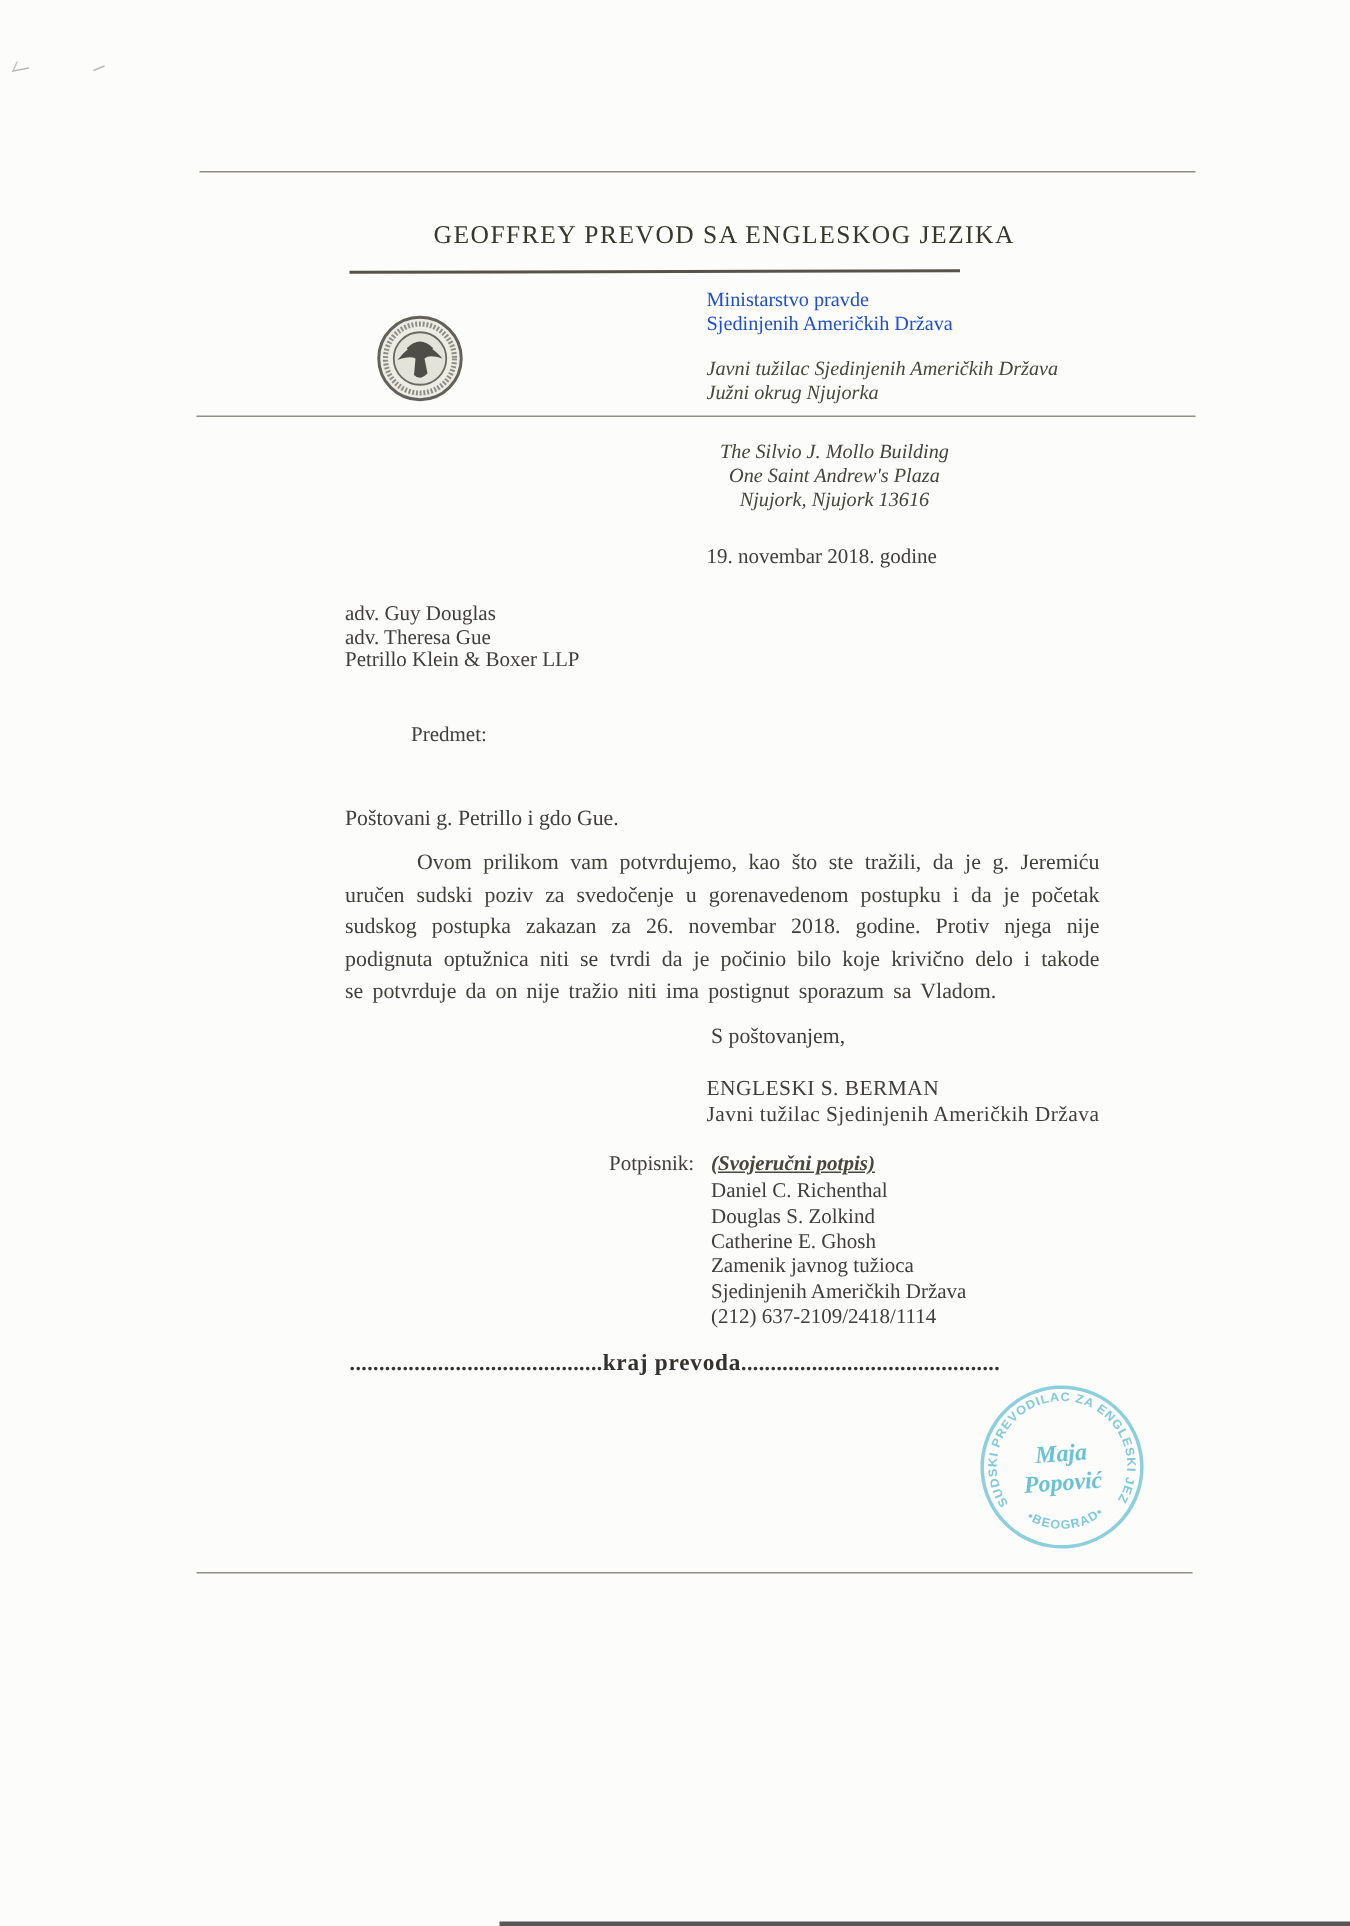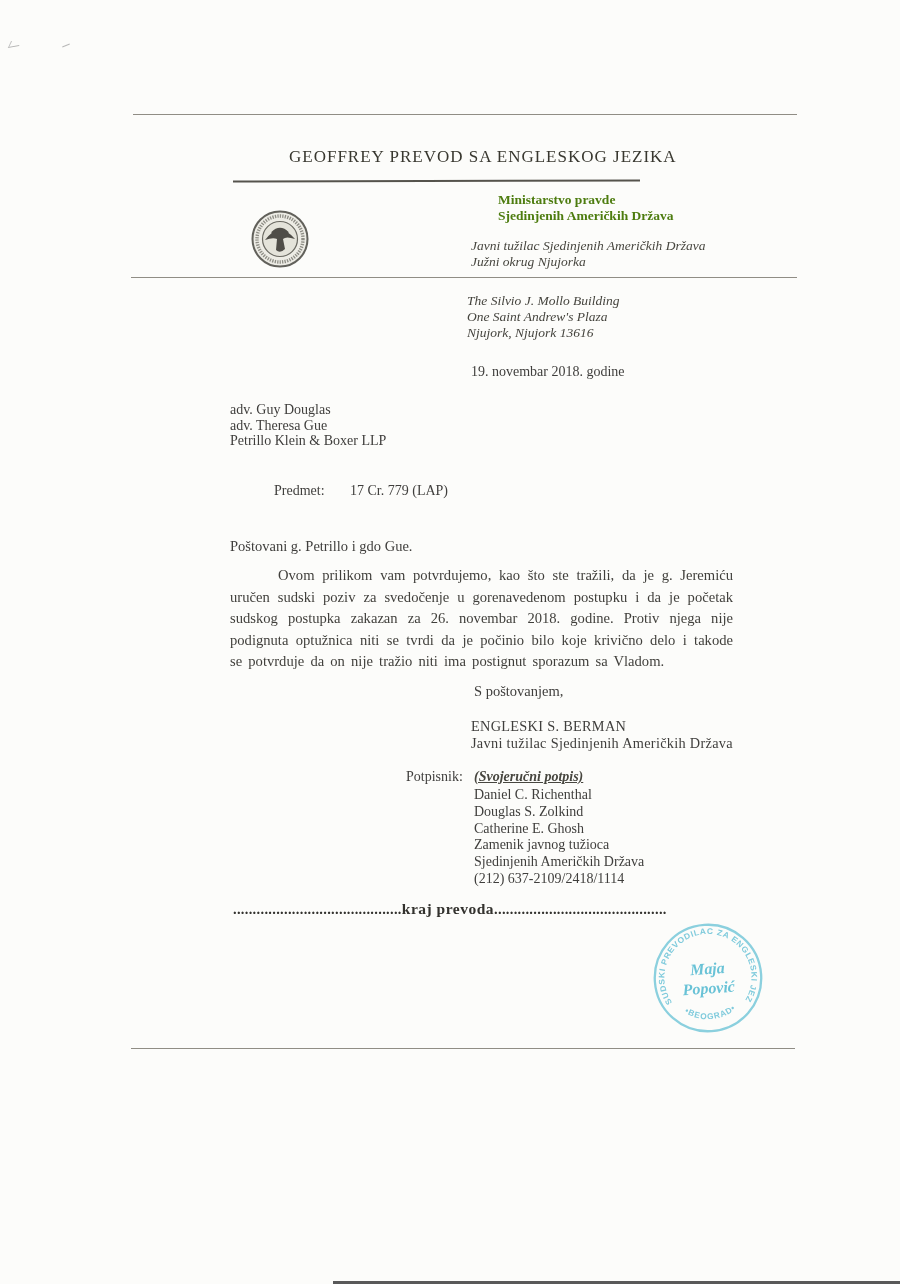--- a/index.html
+++ b/index.html
@@ -8,21 +8,21 @@
     background:#fcfcfa;
     font-family:"Liberation Serif","DejaVu Serif",serif;
     color:#3f3e3c;
   }
   .abs{position:absolute;}
   .rule{position:absolute;height:1px;background:#908d85;}
   .title{
     font-size:17px;letter-spacing:1px;color:#38372f;
     white-space:nowrap;
   }
-  .bold{font-weight:bold;color:#4d7c0f;margin-left:27px;}
+  .bold{font-weight:normal;color:#1d4ed8;}
   .ital{font-style:italic;}
   .lh-block{font-size:13.5px;line-height:15.5px;}
   .addr{font-size:13.5px;line-height:16px;font-style:italic;color:#45443e;}
   .plain{font-size:14px;line-height:15.5px;}
   .body-par{
     font-size:14.6px;line-height:21.6px;text-align:justify;
     text-indent:48px;color:#403f3b;word-spacing:2.5px;
   }
   .sig-lines{font-size:14px;line-height:16.8px;}
   .endline{font-size:14.5px;font-weight:bold;color:#33322e;white-space:nowrap;letter-spacing:.3px;}
@@ -64,37 +64,36 @@
     <div>Ministarstvo pravde</div>
     <div>Sjedinjenih Američkih Država</div>
   </div>
   <div class="abs lh-block ital" style="left:471px;top:238px;color:#47463f;">
     <div>Javni tužilac Sjedinjenih Američkih Država</div>
     <div>Južni okrug Njujorka</div>
   </div>
 
   <div class="rule" style="left:131px;top:277px;width:666px;"></div>
 
-  <div class="abs addr" style="left:467px;top:293px;">
+  <div class="abs addr" style="left:480px;top:293px;text-align:center;">
     <div>The Silvio J. Mollo Building</div>
     <div>One Saint Andrew's Plaza</div>
     <div>Njujork, Njujork 13616</div>
   </div>
 
   <div class="abs plain" style="left:471px;top:364px;">19. novembar 2018. godine</div>
 
   <div class="abs plain" style="left:230px;top:402px;">
     <div>adv. Guy Douglas</div>
     <div>adv. Theresa Gue</div>
     <div>Petrillo Klein &amp; Boxer LLP</div>
   </div>
 
   <div class="abs plain" style="left:274px;top:483px;">Predmet:</div>
   <div class="abs plain" style="left:350px;top:483px;width:390px;">
-    <div>17 Cr. 779 (LAP)</div>
   </div>
 
   <div class="abs plain" style="left:230px;top:539px;font-size:14.5px;">Poštovani g. Petrillo i gdo Gue.</div>
 
   <div class="abs body-par" style="left:230px;top:565px;width:503px;">Ovom prilikom vam potvrdujemo, kao što ste tražili, da je g. Jeremiću uručen sudski poziv za svedočenje u gorenavedenom postupku i da je početak sudskog postupka zakazan za 26. novembar 2018. godine. Protiv njega nije podignuta optužnica niti se tvrdi da je počinio bilo koje krivično delo i takode se potvrduje da on nije tražio niti ima postignut sporazum sa Vladom.</div>
 
   <div class="abs plain" style="left:474px;top:684px;font-size:14.5px;text-align:right;">S poštovanjem,</div>
   <div class="abs" style="left:471px;top:718px;font-size:14.3px;line-height:16.5px;letter-spacing:.3px;">
     <div>ENGLESKI S. BERMAN</div>
     <div>Javni tužilac Sjedinjenih Američkih Država</div>

